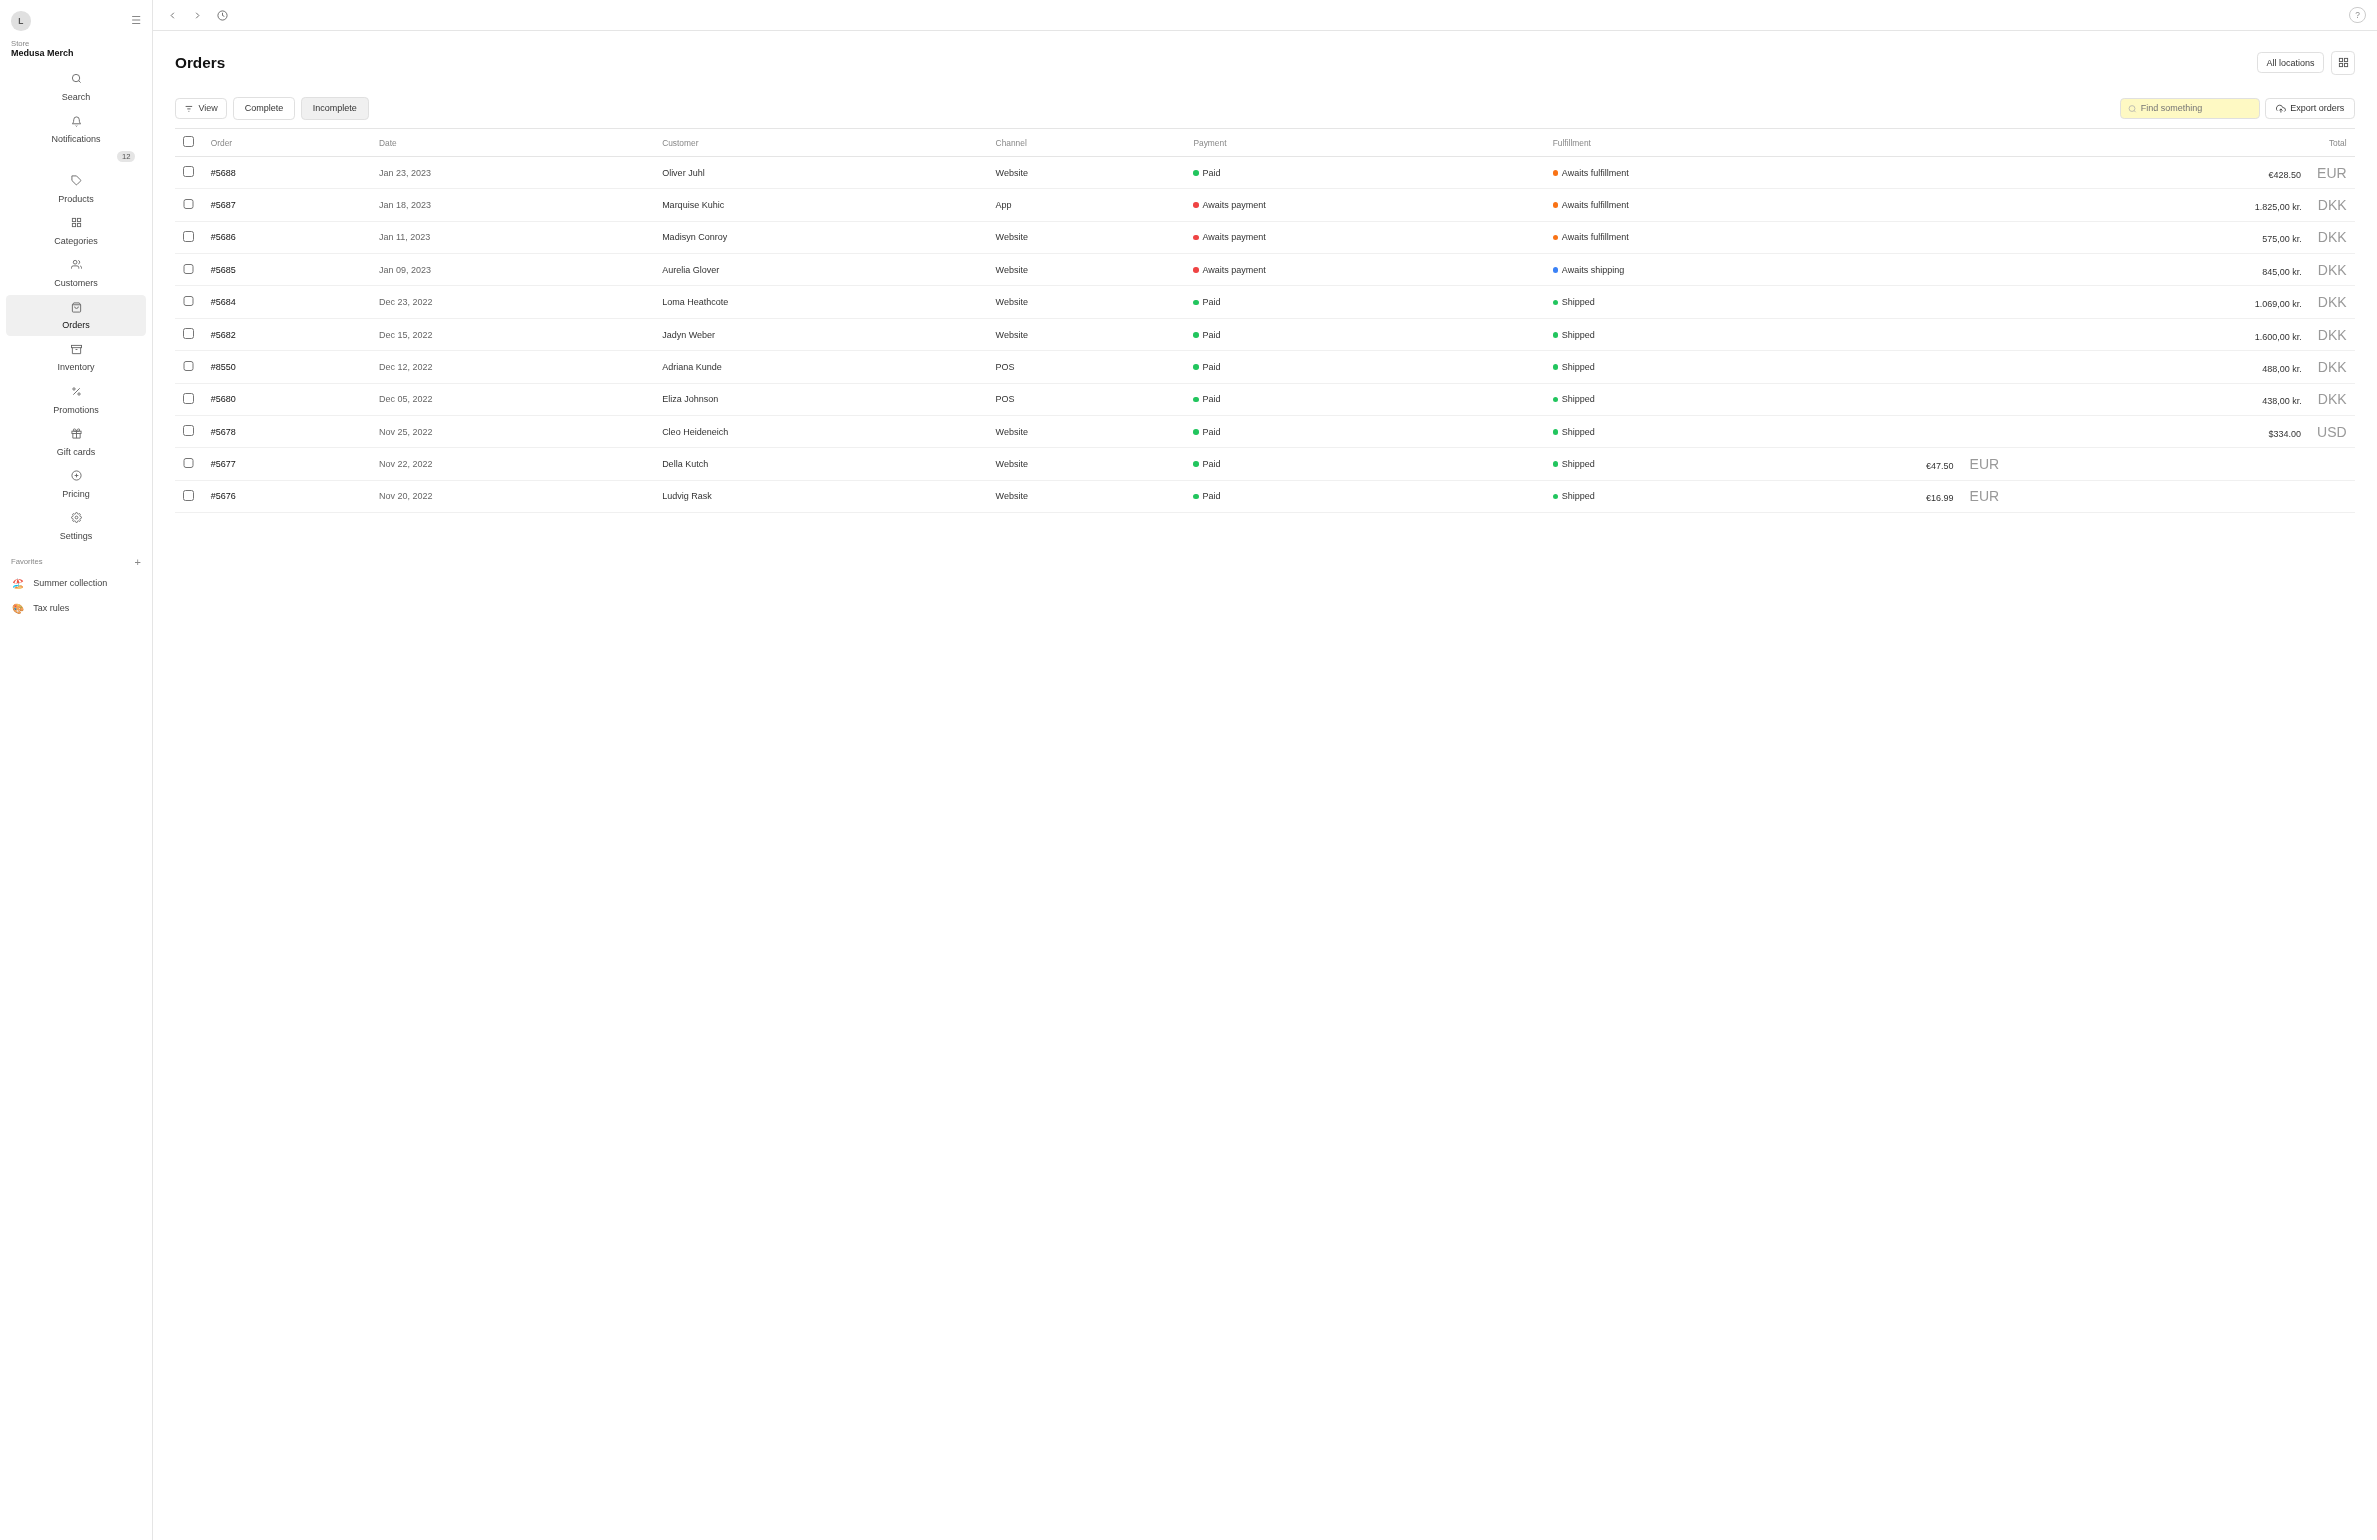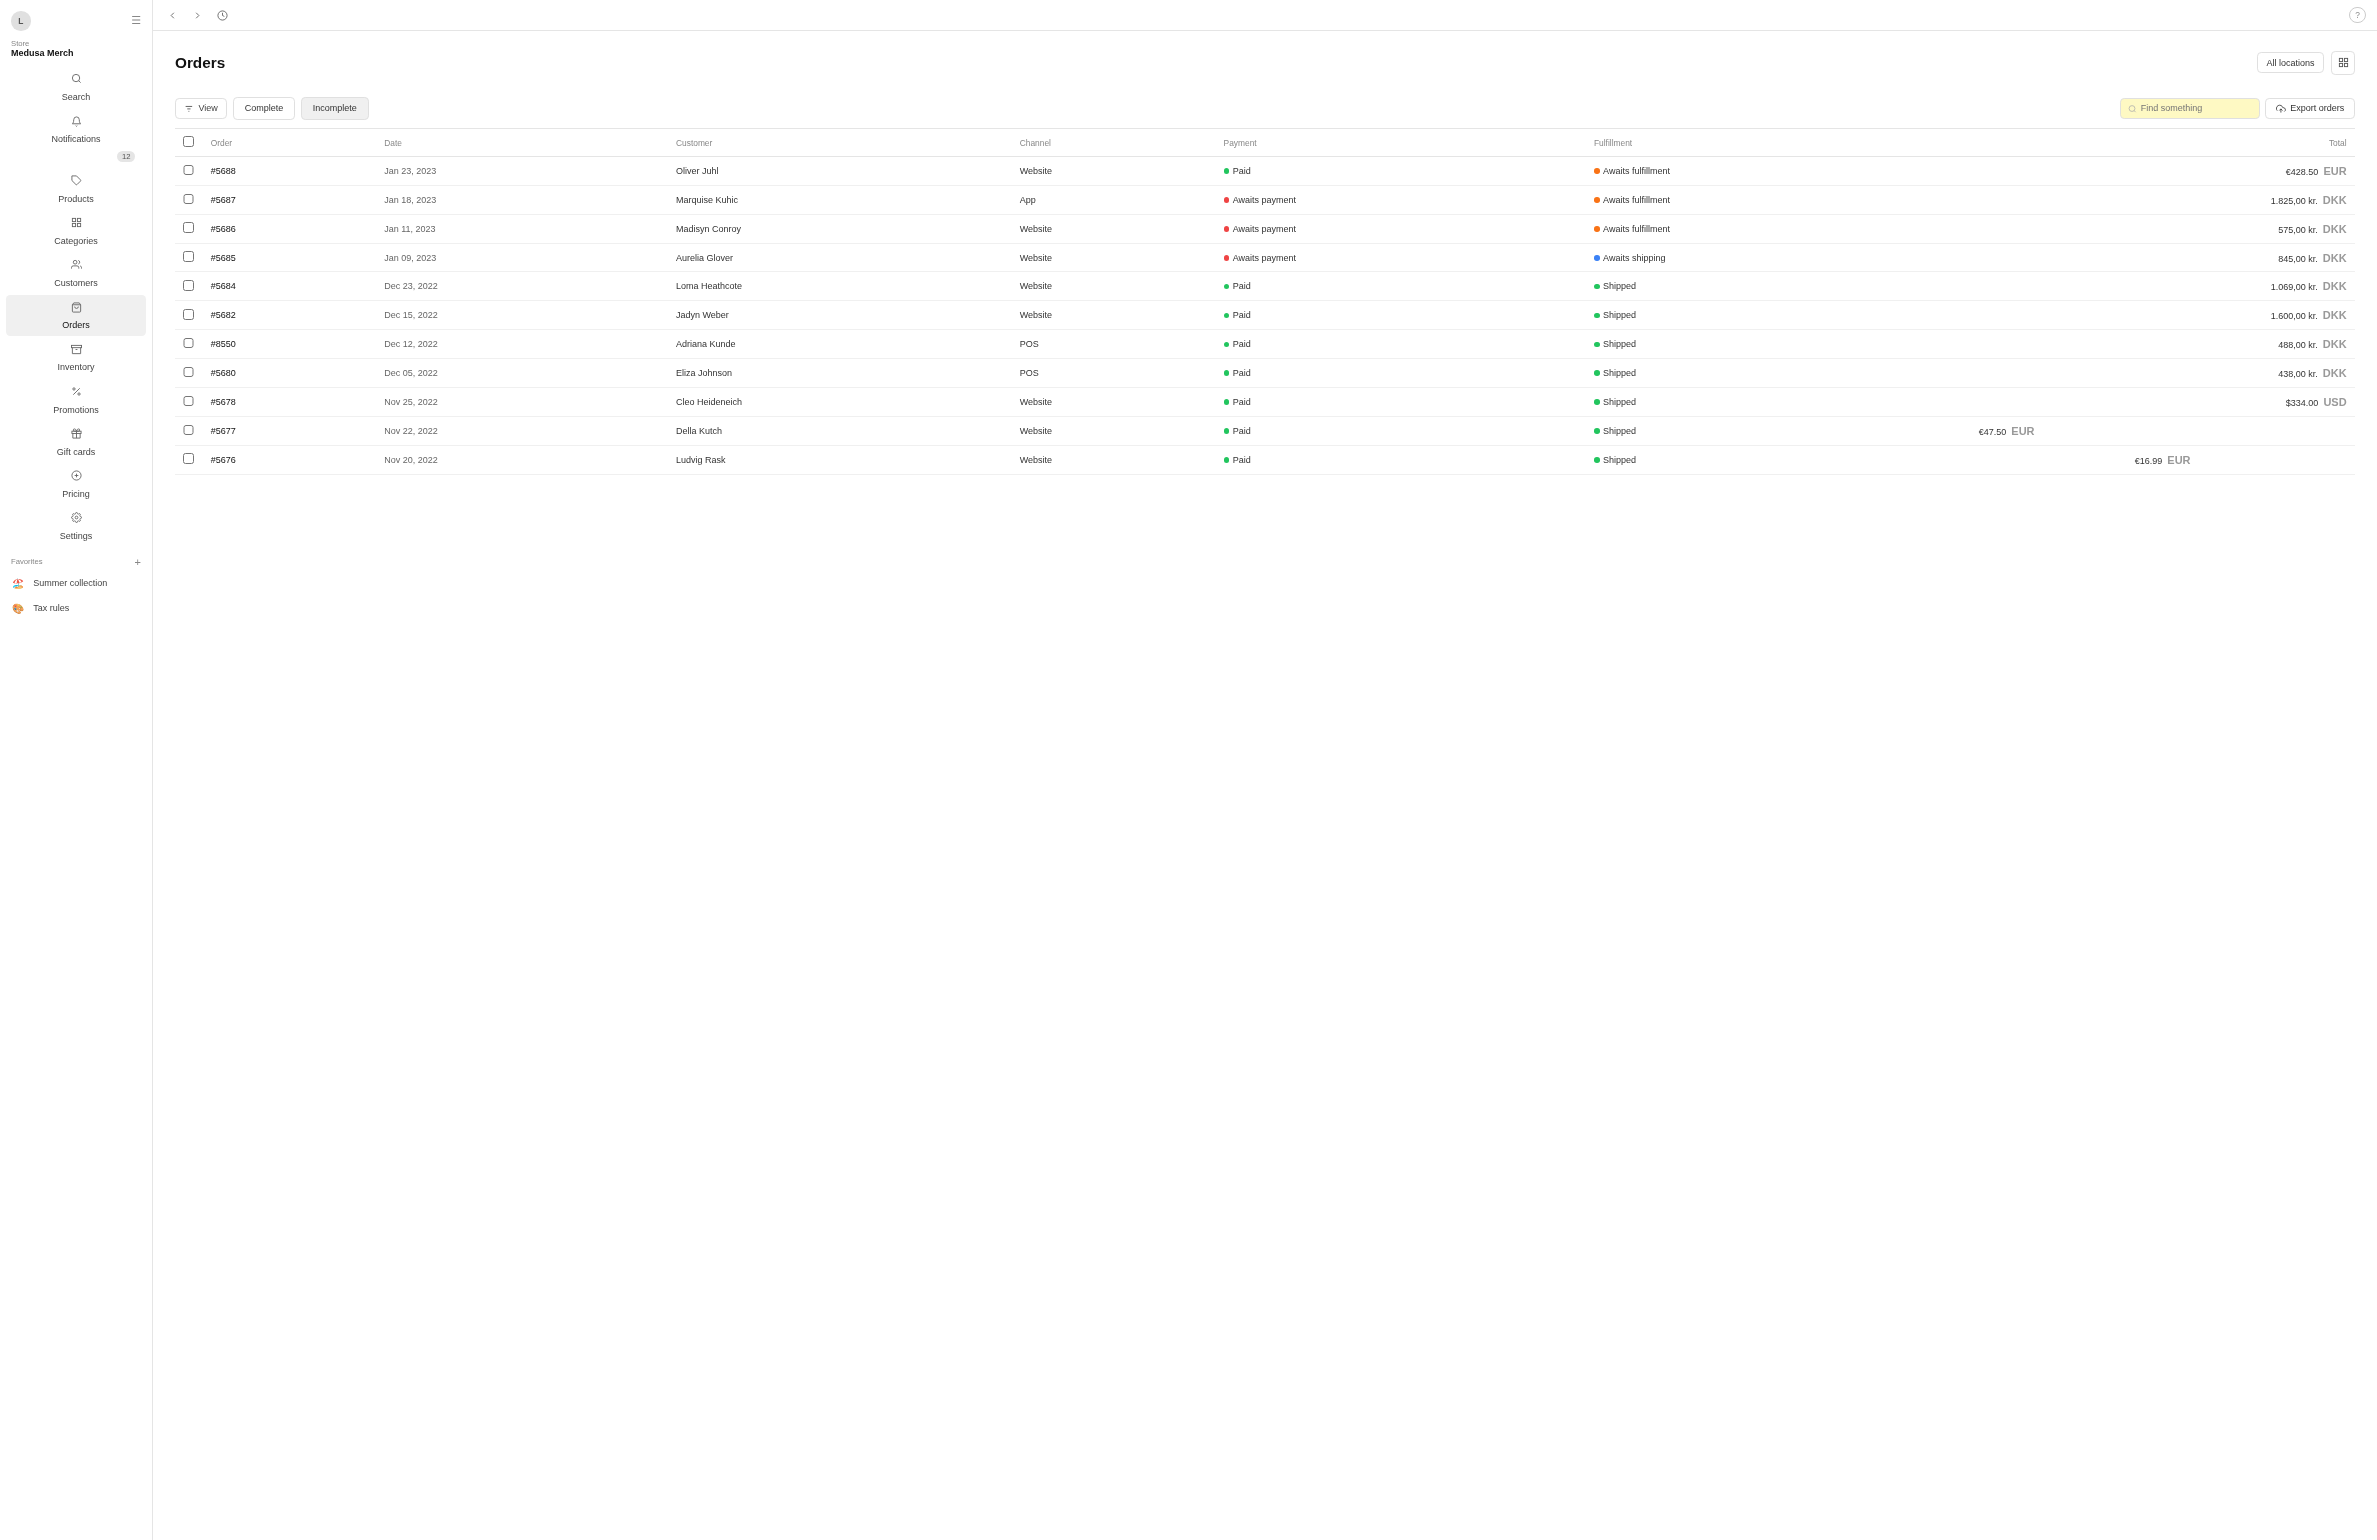--- a/index.html
+++ b/index.html
@@ -47,21 +47,21 @@
     .table-wrapper { width: 100%; }
     table { width: 100%; border-collapse: collapse; margin-top: 0; }
     thead tr { border-bottom: 0.7px solid #e5e5e5; }
     thead th { padding: 7px 8.4px; text-align: left; font-size: 8.4px; color: #888; font-weight: 500; white-space: nowrap; }
     thead th:first-child { width: 25px; }
     tbody tr { border-bottom: 0.7px solid #f0f0f0; }
     tbody td { padding: 7.7px 8.4px; font-size: 9px; color: #333; white-space: nowrap; }
     .order-num { font-weight: 500; color: #111; }
     .date-cell { color: #666; }
     .dot { display: inline-block; width: 5.6px; height: 5.6px; border-radius: 50%; margin-right: 3.5px; }
-    .currency { color: #999; font-size: 11px; margin-left: 5px; font-weight: bold; }
+    .currency { color: #999; font-size: 14px; margin-left: 16px; }
     .amount { font-weight: 500; }
     .checkbox-cell { text-align: center; }
     input[type=checkbox] { width: 10.5px; height: 10.5px; cursor: pointer; }
 
     .table-footer { display: flex; align-items: center; justify-content: space-between; padding: 9.8px 8.4px; color: #888; font-size: 9px; border-top: 0.7px solid #e5e5e5; margin-top: 0; }
     .pagination { display: flex; align-items: center; gap: 8.4px; }
     .page-info { color: #888; font-size: 9px; }
     .page-btn { background: none; border: 0.7px solid #e0e0e0; border-radius: 3.5px; padding: 3.5px 8.4px; font-size: 9px; cursor: pointer; color: #333; }
     .page-btn:disabled { color: #ccc; cursor: default; }
 
@@ -390,21 +390,21 @@
       <td style="text-align:left;"><span class="amount">€47.50</span><span class="currency">EUR</span></td>
     </tr>
             <tr style="cursor: pointer;">
       <td class="checkbox-cell"><input type="checkbox" style=""></td>
       <td class="order-num">#5676</td>
       <td class="date-cell">Nov 20, 2022</td>
       <td>Ludvig Rask</td>
       <td>Website</td>
       <td><span class="dot" style="background:#22c55e;"></span>Paid</td>
       <td><span class="dot" style="background:#22c55e;"></span>Shipped</td>
-      <td style="text-align:center;"><span class="amount">€16.99</span><span class="currency">EUR</span></td>
+      <td style="text-align:left;"><span class="amount">€16.99</span><span class="currency">EUR</span></td>
     </tr>
           </tbody>
       </table>
     </div>
 
   </div>
 </div>
 
 
 </body></html>

